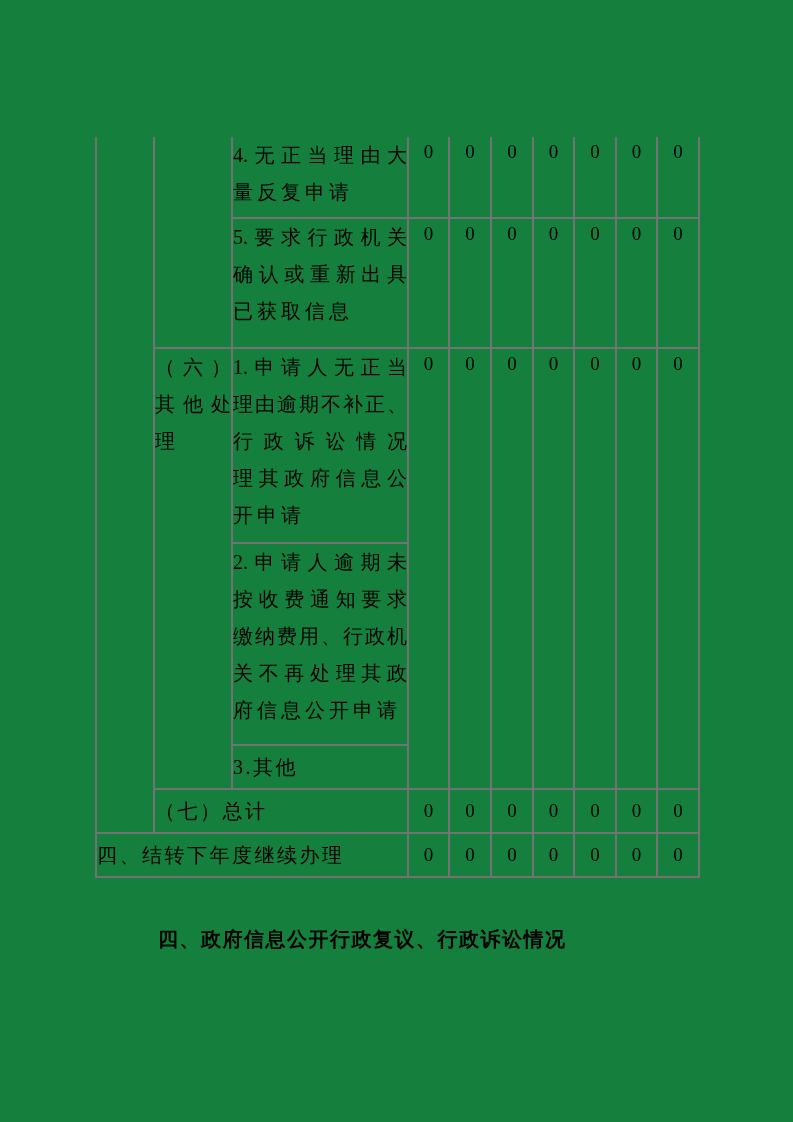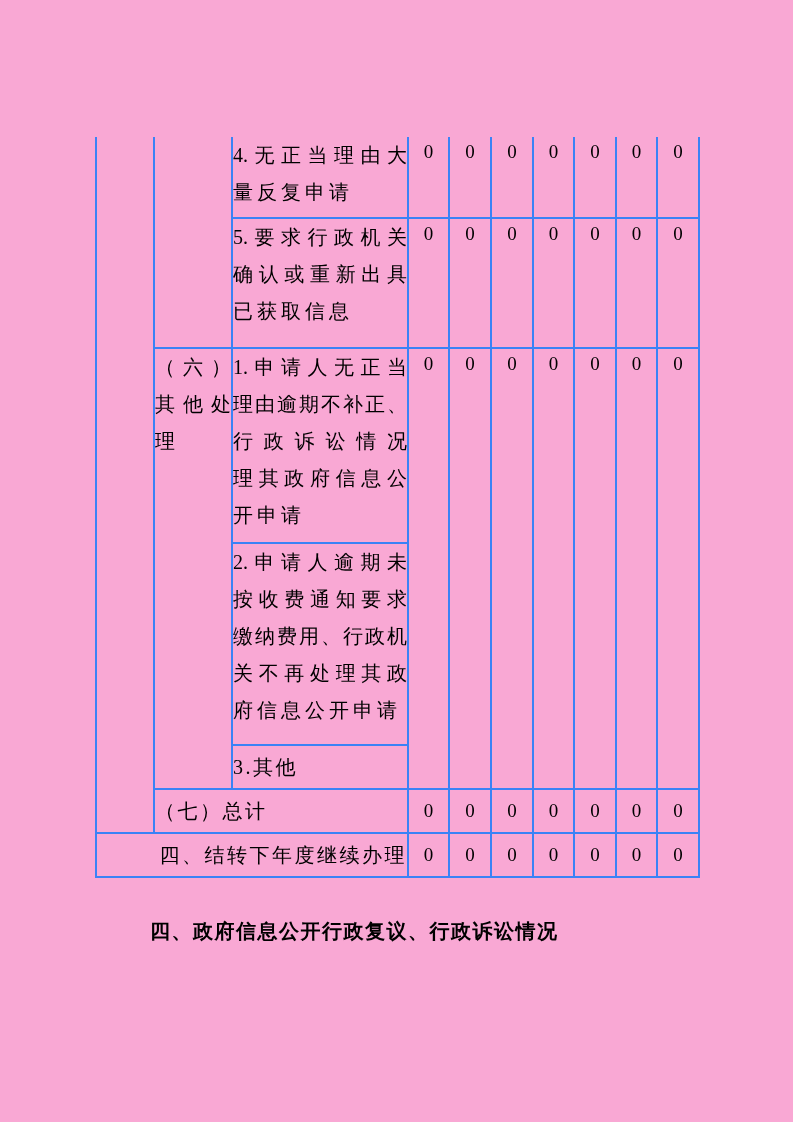--- a/index.html
+++ b/index.html
@@ -1,29 +1,29 @@
 <!DOCTYPE html>
 <html><head>
 <meta charset="utf-8">
 <style>
   html,body{margin:0;padding:0;}
   body{
     width:793px;height:1122px;background:#ffffff;position:relative;overflow:hidden;
     font-family:"Liberation Serif","DejaVu Serif",serif;
     color:#000;
   }
-  .page{position:absolute;inset:0;background:#f9a8d4;text-decoration:underline;}
+  .page{position:absolute;inset:0;background:#15803d;text-decoration:underline;}
 
   table.report{
     position:absolute;left:95px;top:137px;
     border-collapse:collapse;table-layout:fixed;
     font-size:20px;
   }
   table.report td{
-    border:2px solid #3b82f6;
+    border:2px solid #737373;
     vertical-align:top;
     padding:0;
     overflow:hidden;
   }
   
   tr.rh1 > td{border-top:none;}
 
   tr.rh1{height:81px;}
   tr.rh2{height:130px;}
   tr.rh3{height:195px;}
@@ -50,24 +50,24 @@
   td.cell-val{
     text-align:center;
     padding-top:11px;
     font-size:19px;
     line-height:30px;
   }
   tr.row-short td.cell-label{padding-top:7px;line-height:28px;white-space:nowrap;}
   tr.row-short td.cell-val{padding-top:7px;line-height:28px;}
   td.single{letter-spacing:2.5px;}
   td.pad-left-lg{padding-left:11px;}
-  td.pad-left-sm{padding-left:7px;text-align:right;}
+  td.pad-left-sm{padding-left:7px;}
 
   .section-heading{
-    position:absolute;left:150px;top:918px;margin:0;
+    position:absolute;left:150px;top:918px;margin:8px;
     font-family:"Liberation Sans","DejaVu Sans",sans-serif;
     font-weight:bold;font-size:20px;letter-spacing:1.5px;
     color:#000;white-space:nowrap;
   }
 </style>
 </head>
 <body>
 
 <div class="page">
 

